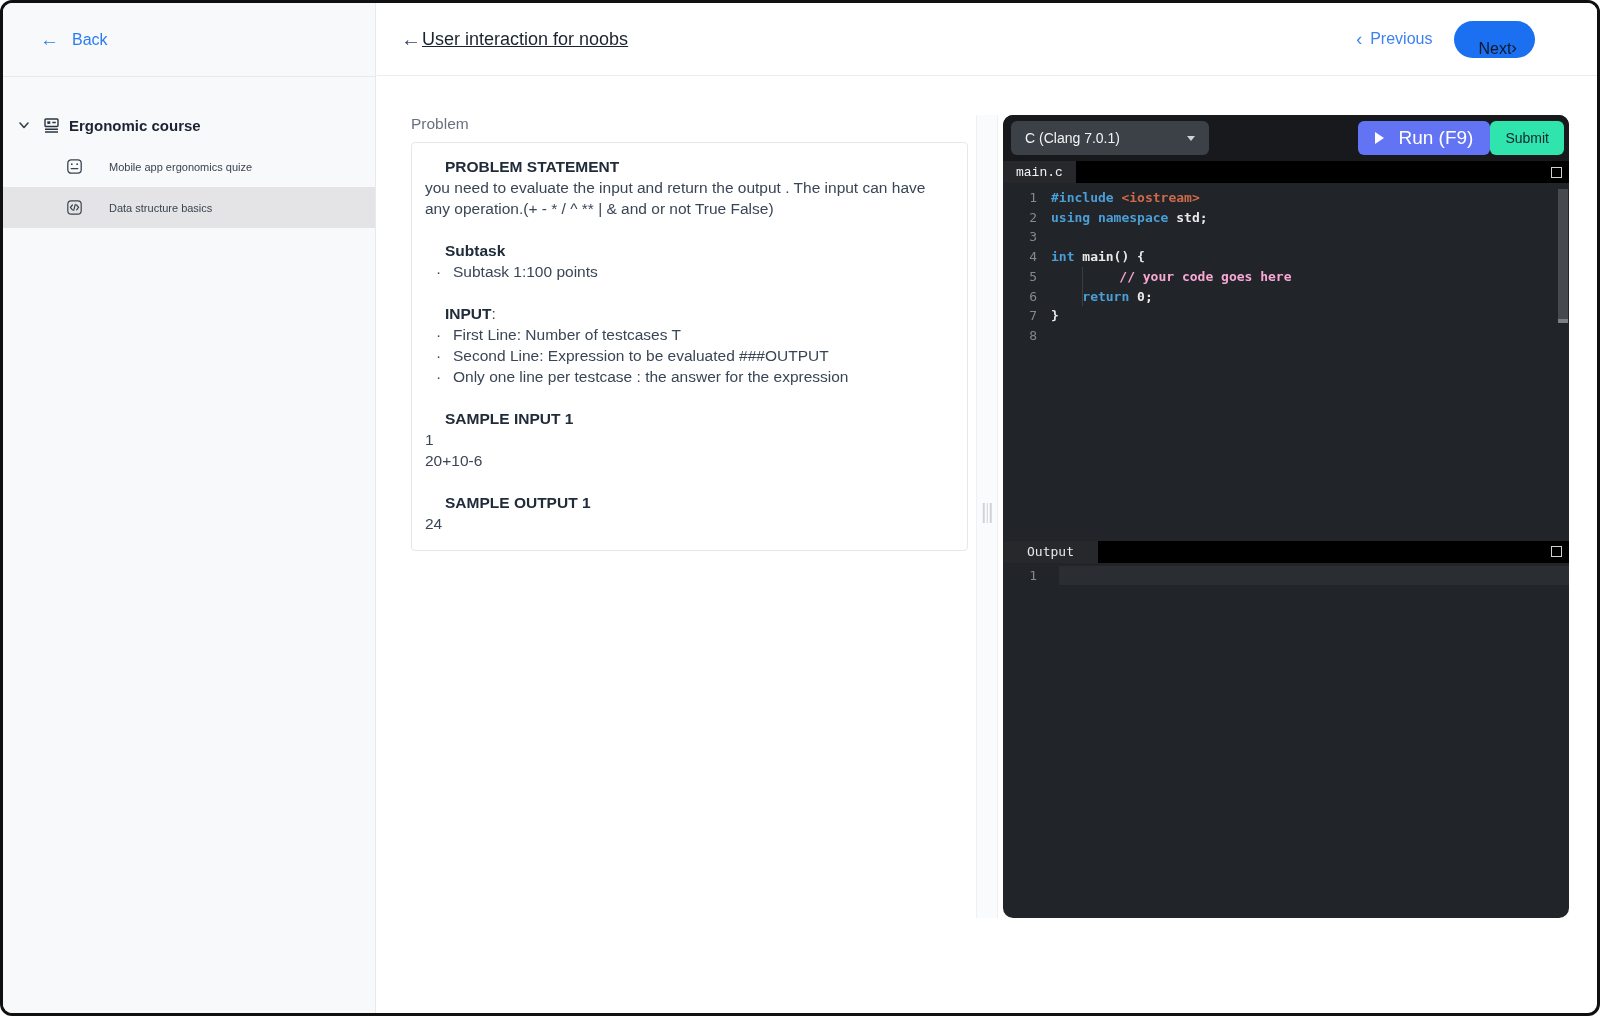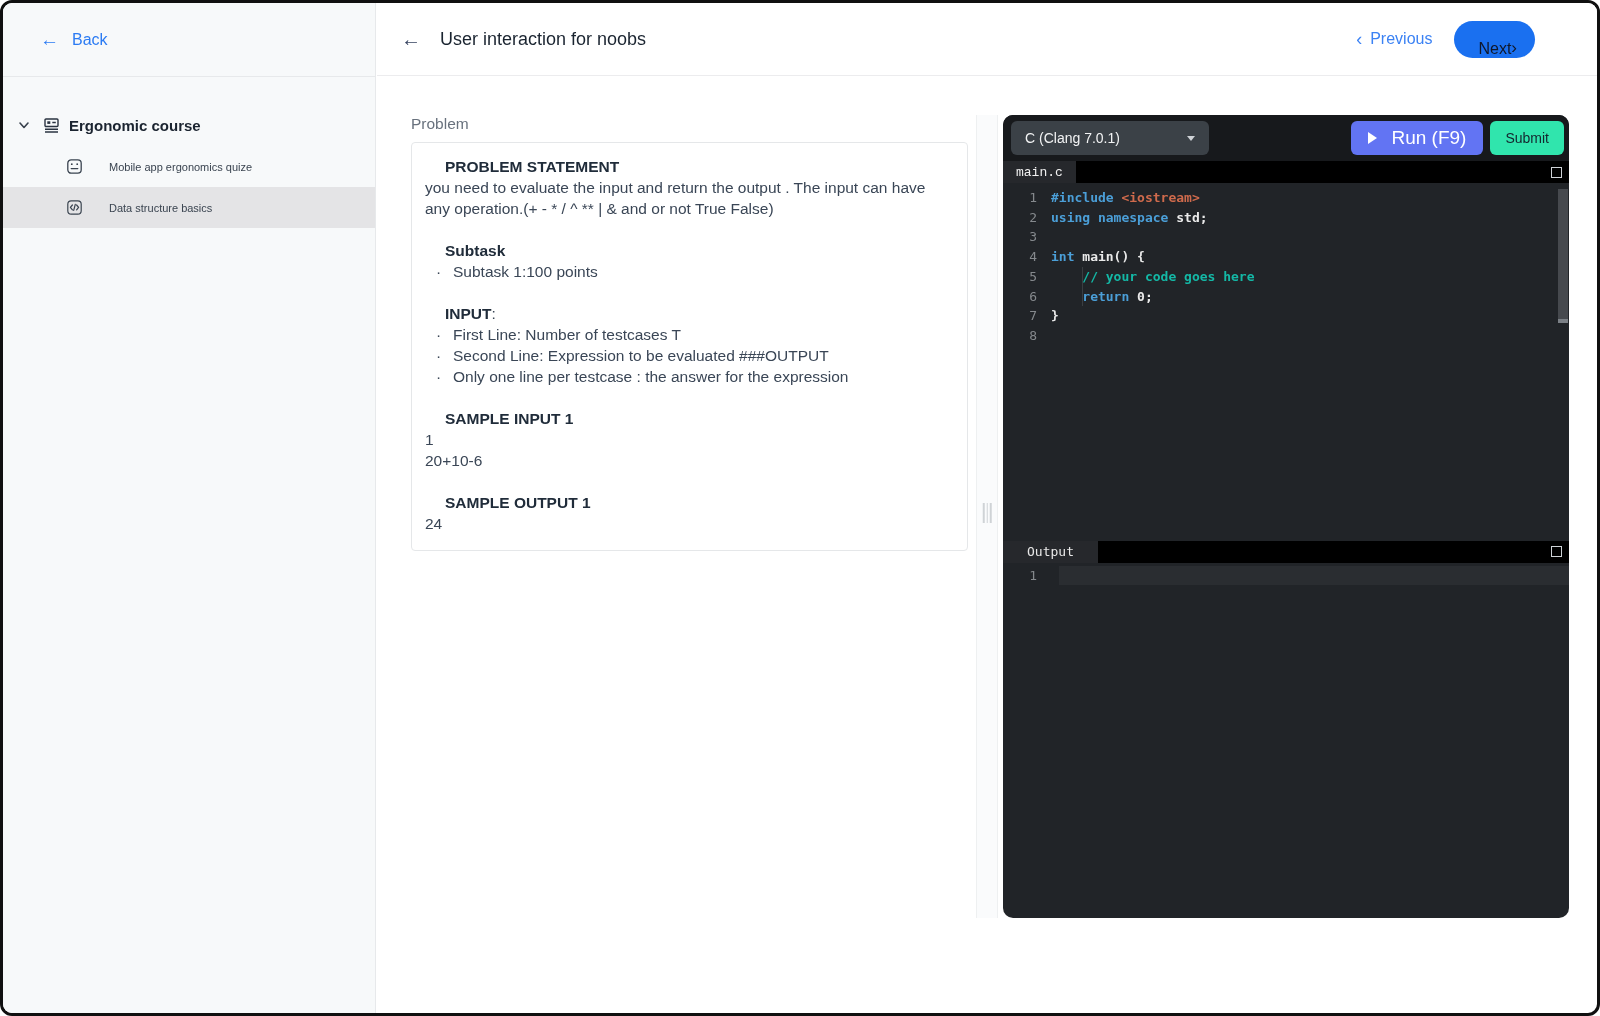--- a/index.html
+++ b/index.html
@@ -12,21 +12,21 @@
   .course-row{margin-top:27px;height:42px;display:flex;align-items:center;padding-left:14px;gap:9px;cursor:pointer;}
   .chev{display:flex;align-items:center;margin-right:3px;}
   .course-label{font-size:15px;font-weight:bold;color:#1b2430;}
   .side-item{height:41px;display:flex;align-items:center;padding-left:63px;gap:26px;font-size:11px;color:#3a4450;cursor:pointer;}
   .side-item.selected{background:#e4e4e6;}
   .icon-box{display:flex;align-items:center;}
 
   
   .main-header{position:absolute;left:374px;top:0;right:0;height:73px;background:#ffffff;border-bottom:1px solid #ececee;display:flex;align-items:center;box-sizing:border-box;}
   .hdr-back{margin-left:24px;font-size:20px;color:#35425f;cursor:pointer;}
-  .hdr-title{margin-left:19px;font-size:18px;color:#1a2430;}
+  .hdr-title{margin-left:1px;font-size:18px;color:#1a2430;text-decoration:underline;}
   .hdr-right{margin-left:auto;display:flex;align-items:center;margin-right:62px;gap:22px;}
   .prev-link{color:#3b82f4;font-size:16px;display:flex;align-items:center;gap:8px;cursor:pointer;}
   .prev-chev{font-size:18px;}
   .next-btn{background:#1a70f0;color:#0f172a;font-size:16px;border:none;border-radius:999px;height:37px;padding:0 18px 0 24px;display:flex;align-items:flex-end;cursor:pointer;font-family:"Liberation Sans",sans-serif;}
   .next-chev{font-size:17px;}
 
   
   .problem-label{position:absolute;left:408px;top:112px;font-size:15.5px;color:#68717d;}
   .problem-card{position:absolute;left:408px;top:139px;width:557px;box-sizing:border-box;border:1px solid #e5e7e9;border-radius:4px;background:#ffffff;padding:13px 14px 16px 13px;font-size:15.5px;line-height:21px;color:#3a4656;}
   .pc-h{font-weight:bold;color:#202c3a;margin-left:20px;}
@@ -42,34 +42,34 @@
   .grip span{width:1.5px;height:20px;background:#cfd3d6;display:block;}
 
   
   .editor{position:absolute;left:1000px;top:112px;width:566px;height:803px;background:#212428;border-radius:10px;overflow:hidden;display:flex;flex-direction:column;font-family:"DejaVu Sans Mono",monospace;}
   .ed-header{height:46px;background:#17191c;display:flex;align-items:center;padding:0 5px 0 8px;flex:none;}
   .lang-select{background:#3b4147;border-radius:6px;height:34px;width:198px;display:flex;align-items:center;padding:8px 14px;color:#f2f3f4;font-size:14px;font-family:"Liberation Sans",sans-serif;cursor:pointer;box-sizing:border-box;}
   .caret{margin-left:auto;width:0;height:0;border-left:4.5px solid transparent;border-right:4.5px solid transparent;border-top:5.5px solid #cfd3d7;}
   .ed-header .spacer{flex:1;}
   .run-btn{background:#6274f3;border:none;border-radius:6px;height:34px;padding:0 17px;color:#ffffff;font-size:19px;font-family:"Liberation Sans",sans-serif;display:flex;align-items:center;gap:14px;cursor:pointer;}
   .play{width:0;height:0;border-top:6px solid transparent;border-bottom:6px solid transparent;border-left:9px solid #ffffff;}
-  .submit-btn{background:#30e5ad;border:none;border-radius:6px;height:34px;padding:8px 15px;margin-left:7px;color:#14252e;font-size:14px;font-family:"Liberation Sans",sans-serif;cursor:pointer;text-align:right;}
+  .submit-btn{background:#30e5ad;border:none;border-radius:6px;height:34px;padding:8px 15px;color:#14252e;font-size:14px;font-family:"Liberation Sans",sans-serif;cursor:pointer;text-align:right;}
 
   .tab-bar{height:22px;background:#000000;display:flex;align-items:stretch;flex:none;font-size:13px;font-family:Liberation Mono, monospace;}
   .file-tab{background:#26282c;color:#f2f2f2;display:flex;align-items:center;padding:0 13px;}
   .bar-fill{flex:1;}
   .max-icon{width:9px;height:9px;border:1.5px solid #cfd3d7;align-self:center;margin-right:7px;flex:none;cursor:pointer;}
 
   .code-area{flex:1;position:relative;padding-top:5px;font-size:13px;font-weight:bold;line-height:19.7px;overflow:hidden;}
   .code-line{display:flex;white-space:pre;}
   .ln{width:34px;text-align:right;color:#85898d;font-weight:normal;flex:none;}
   .ctext{margin-left:14px;}
   .tok-kw{color:#4b9fd8;}
   .tok-str{color:#cf6a4c;}
-  .tok-cmt{color:#14b8a6;}
+  .tok-cmt{color:#f9a8d4;padding-left:37px;}
   .tok-txt{color:#eaeaea;}
   .tok-pl{color:#eaeaea;}
   .indent-guide{position:absolute;left:79px;top:84px;width:1px;height:39px;background:#3a3e42;}
   .vscroll{position:absolute;right:0;top:0;width:12px;bottom:0;}
   .vthumb{position:absolute;left:1px;right:1px;top:6px;height:130px;background:#46494e;}
   .vthumb-end{position:absolute;left:1px;right:1px;top:136px;height:4px;background:#7b8086;}
 
   .output-bar{height:22px;background:#000000;display:flex;align-items:stretch;flex:none;font-size:13px;}
   .output-tab{background:#26282c;color:#e8e8e8;display:flex;align-items:center;padding:0 24px;}
   .output-area{flex:1;padding-top:3px;font-size:13px;line-height:20px;}

